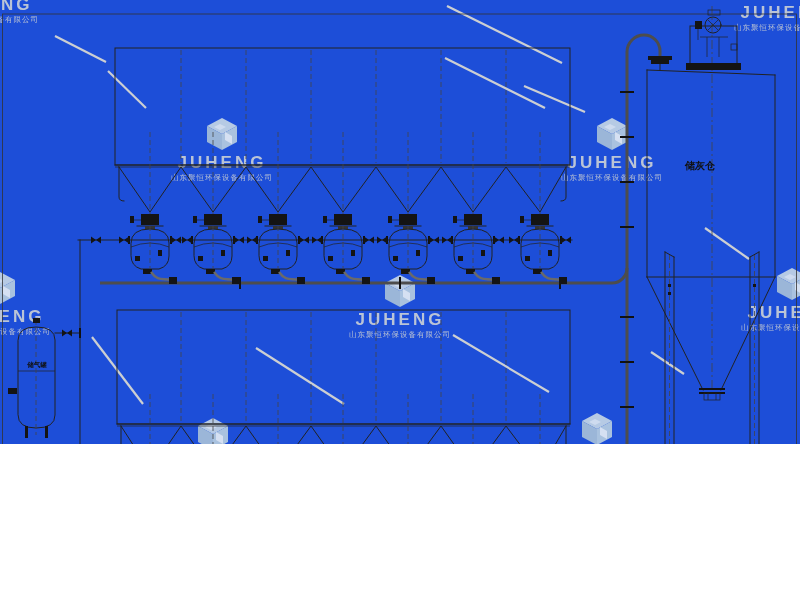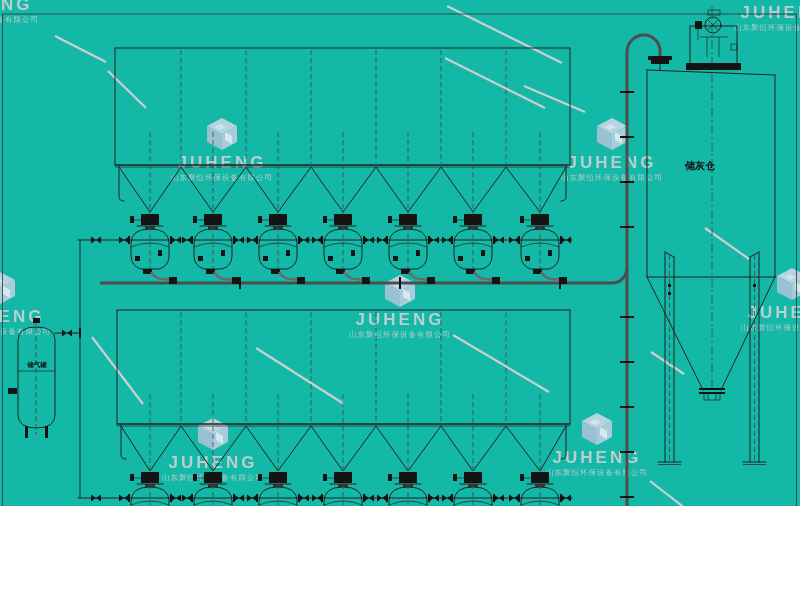--- a/index.html
+++ b/index.html
@@ -1,16 +1,16 @@
 <!DOCTYPE html>
 <html><head>
 <meta charset="utf-8">
 <style>
   html,body{margin:0;padding:0;background:#fff;}
-  .stage{position:relative;width:800px;height:506px;background:#14b8a6;overflow:hidden;}
+  .stage{position:relative;width:800px;height:444px;background:#1d4ed8;overflow:hidden;}
   svg text{font-family:"Liberation Sans","DejaVu Sans",sans-serif;}
   .k{stroke:#222;stroke-width:1;fill:none;stroke-linecap:square;}
   .kt{stroke:#222;stroke-width:.7;fill:none;}
   .dash{stroke:#444;stroke-width:.8;fill:none;stroke-dasharray:5 3;}
   .cl{stroke:#444;stroke-width:.8;fill:none;stroke-dasharray:9 3 2 3;}
   .thick{stroke:#4d4d4d;stroke-width:3;fill:none;}
   .hose{stroke:#6a6a6a;stroke-width:2.4;fill:none;}
   .dk{fill:#141414;stroke:none;}
   .tick{stroke:#111;stroke-width:2;}
   .wmd{stroke:#cccfd2;stroke-width:2.2;}

